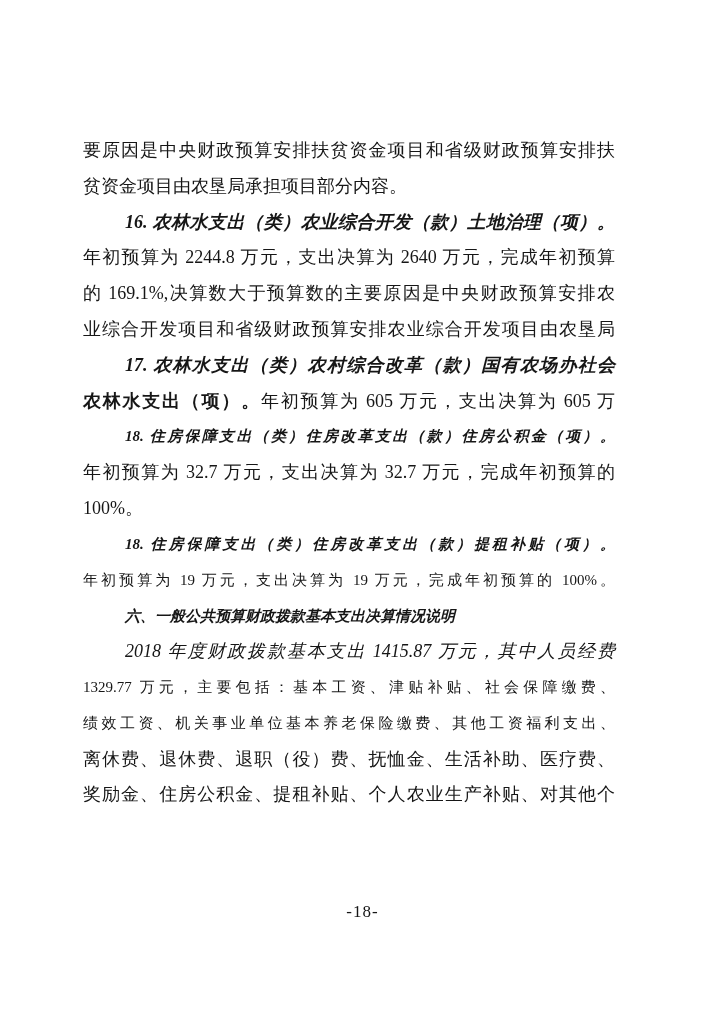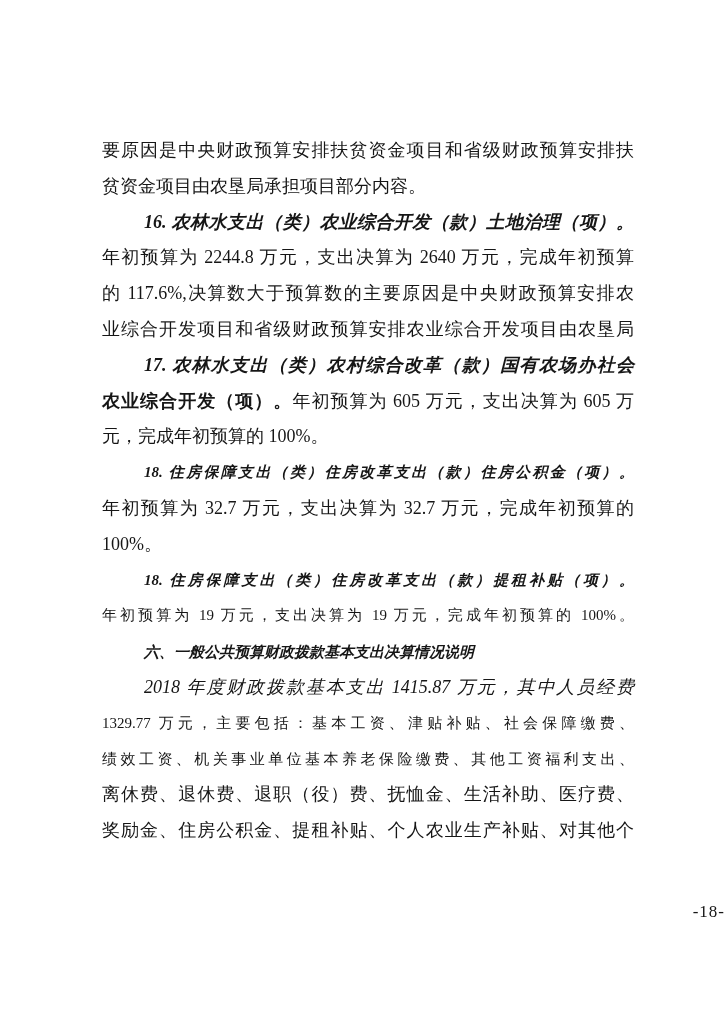--- a/index.html
+++ b/index.html
@@ -6,21 +6,21 @@
   body {
     width: 725px; height: 1024px;
     background: #ffffff;
     position: relative;
     font-family: "Liberation Serif", "DejaVu Serif", serif;
     color: #161616;
     overflow: hidden;
   }
   .doc-body {
     position: absolute;
-    left: 102px; top: 133px;
+    left: 83px; top: 133px;
     width: 532px;
   }
   .line {
     height: 35.8px;
     line-height: 35.8px;
     font-size: 18px;
     text-align: left;
   }
   .line.just {
     text-align: justify;
@@ -33,38 +33,37 @@
     font-family: "Liberation Sans", "DejaVu Sans", sans-serif;
     font-weight: 700;
     font-size: 15px;
   }
   .seg { white-space: pre-wrap; text-align: right; }
   .seg.b { font-weight: 700; }
   .page-footer {
     position: absolute;
     top: 902px; left: 0;
     width: 725px;
-    text-align: right;
+    text-align: center;
     font-size: 17px;
     letter-spacing: 1px;
   }
 </style>
 </head>
 <body>
 
 <div class="doc-body">
     <div class="line just"><span class="seg">要原因是中央财政预算安排扶贫资金项目和省级财政预算安排扶</span></div>
     <div class="line"><span class="seg">贫资金项目由农垦局承担项目部分内容。</span></div>
     <div class="line just indent"><span class="seg b">16. 农林水支出（类）农业综合开发（款）土地治理（项）。</span></div>
     <div class="line just"><span class="seg">年初预算为 2244.8 万元，支出决算为 2640 万元，完成年初预算</span></div>
-    <div class="line just"><span class="seg">的 117.6%,决算数大于预算数的主要原因是中央财政预算安排农</span></div>
+    <div class="line just"><span class="seg">的 169.1%,决算数大于预算数的主要原因是中央财政预算安排农</span></div>
     <div class="line just"><span class="seg">业综合开发项目和省级财政预算安排农业综合开发项目由农垦局</span></div>
     <div class="line just indent"><span class="seg b">17. 农林水支出（类）农村综合改革（款）国有农场办社会</span></div>
-    <div class="line just"><span class="seg b">农业综合开发（项）。</span><span class="seg">年初预算为 605 万元，支出决算为 605 万</span></div>
-    <div class="line"><span class="seg">元，完成年初预算的 100%。</span></div>
+    <div class="line just"><span class="seg b">农林水支出（项）。</span><span class="seg">年初预算为 605 万元，支出决算为 605 万</span></div>
     <div class="line just indent dense"><span class="seg b">18. 住房保障支出（类）住房改革支出（款）住房公积金（项）。</span></div>
     <div class="line just"><span class="seg">年初预算为 32.7 万元，支出决算为 32.7 万元，完成年初预算的</span></div>
     <div class="line"><span class="seg">100%。</span></div>
     <div class="line just indent dense"><span class="seg b">18. 住房保障支出（类）住房改革支出（款）提租补贴（项）。</span></div>
     <div class="line just dense"><span class="seg">年初预算为 19 万元，支出决算为 19 万元，完成年初预算的 100%。</span></div>
     <div class="line indent hei"><span class="seg b">六、一般公共预算财政拨款基本支出决算情况说明</span></div>
     <div class="line just indent"><span class="seg">2018 年度财政拨款基本支出 1415.87 万元，其中人员经费</span></div>
     <div class="line just dense"><span class="seg">1329.77 万元，主要包括：基本工资、津贴补贴、社会保障缴费、</span></div>
     <div class="line just dense"><span class="seg">绩效工资、机关事业单位基本养老保险缴费、其他工资福利支出、</span></div>
     <div class="line just"><span class="seg">离休费、退休费、退职（役）费、抚恤金、生活补助、医疗费、</span></div>

